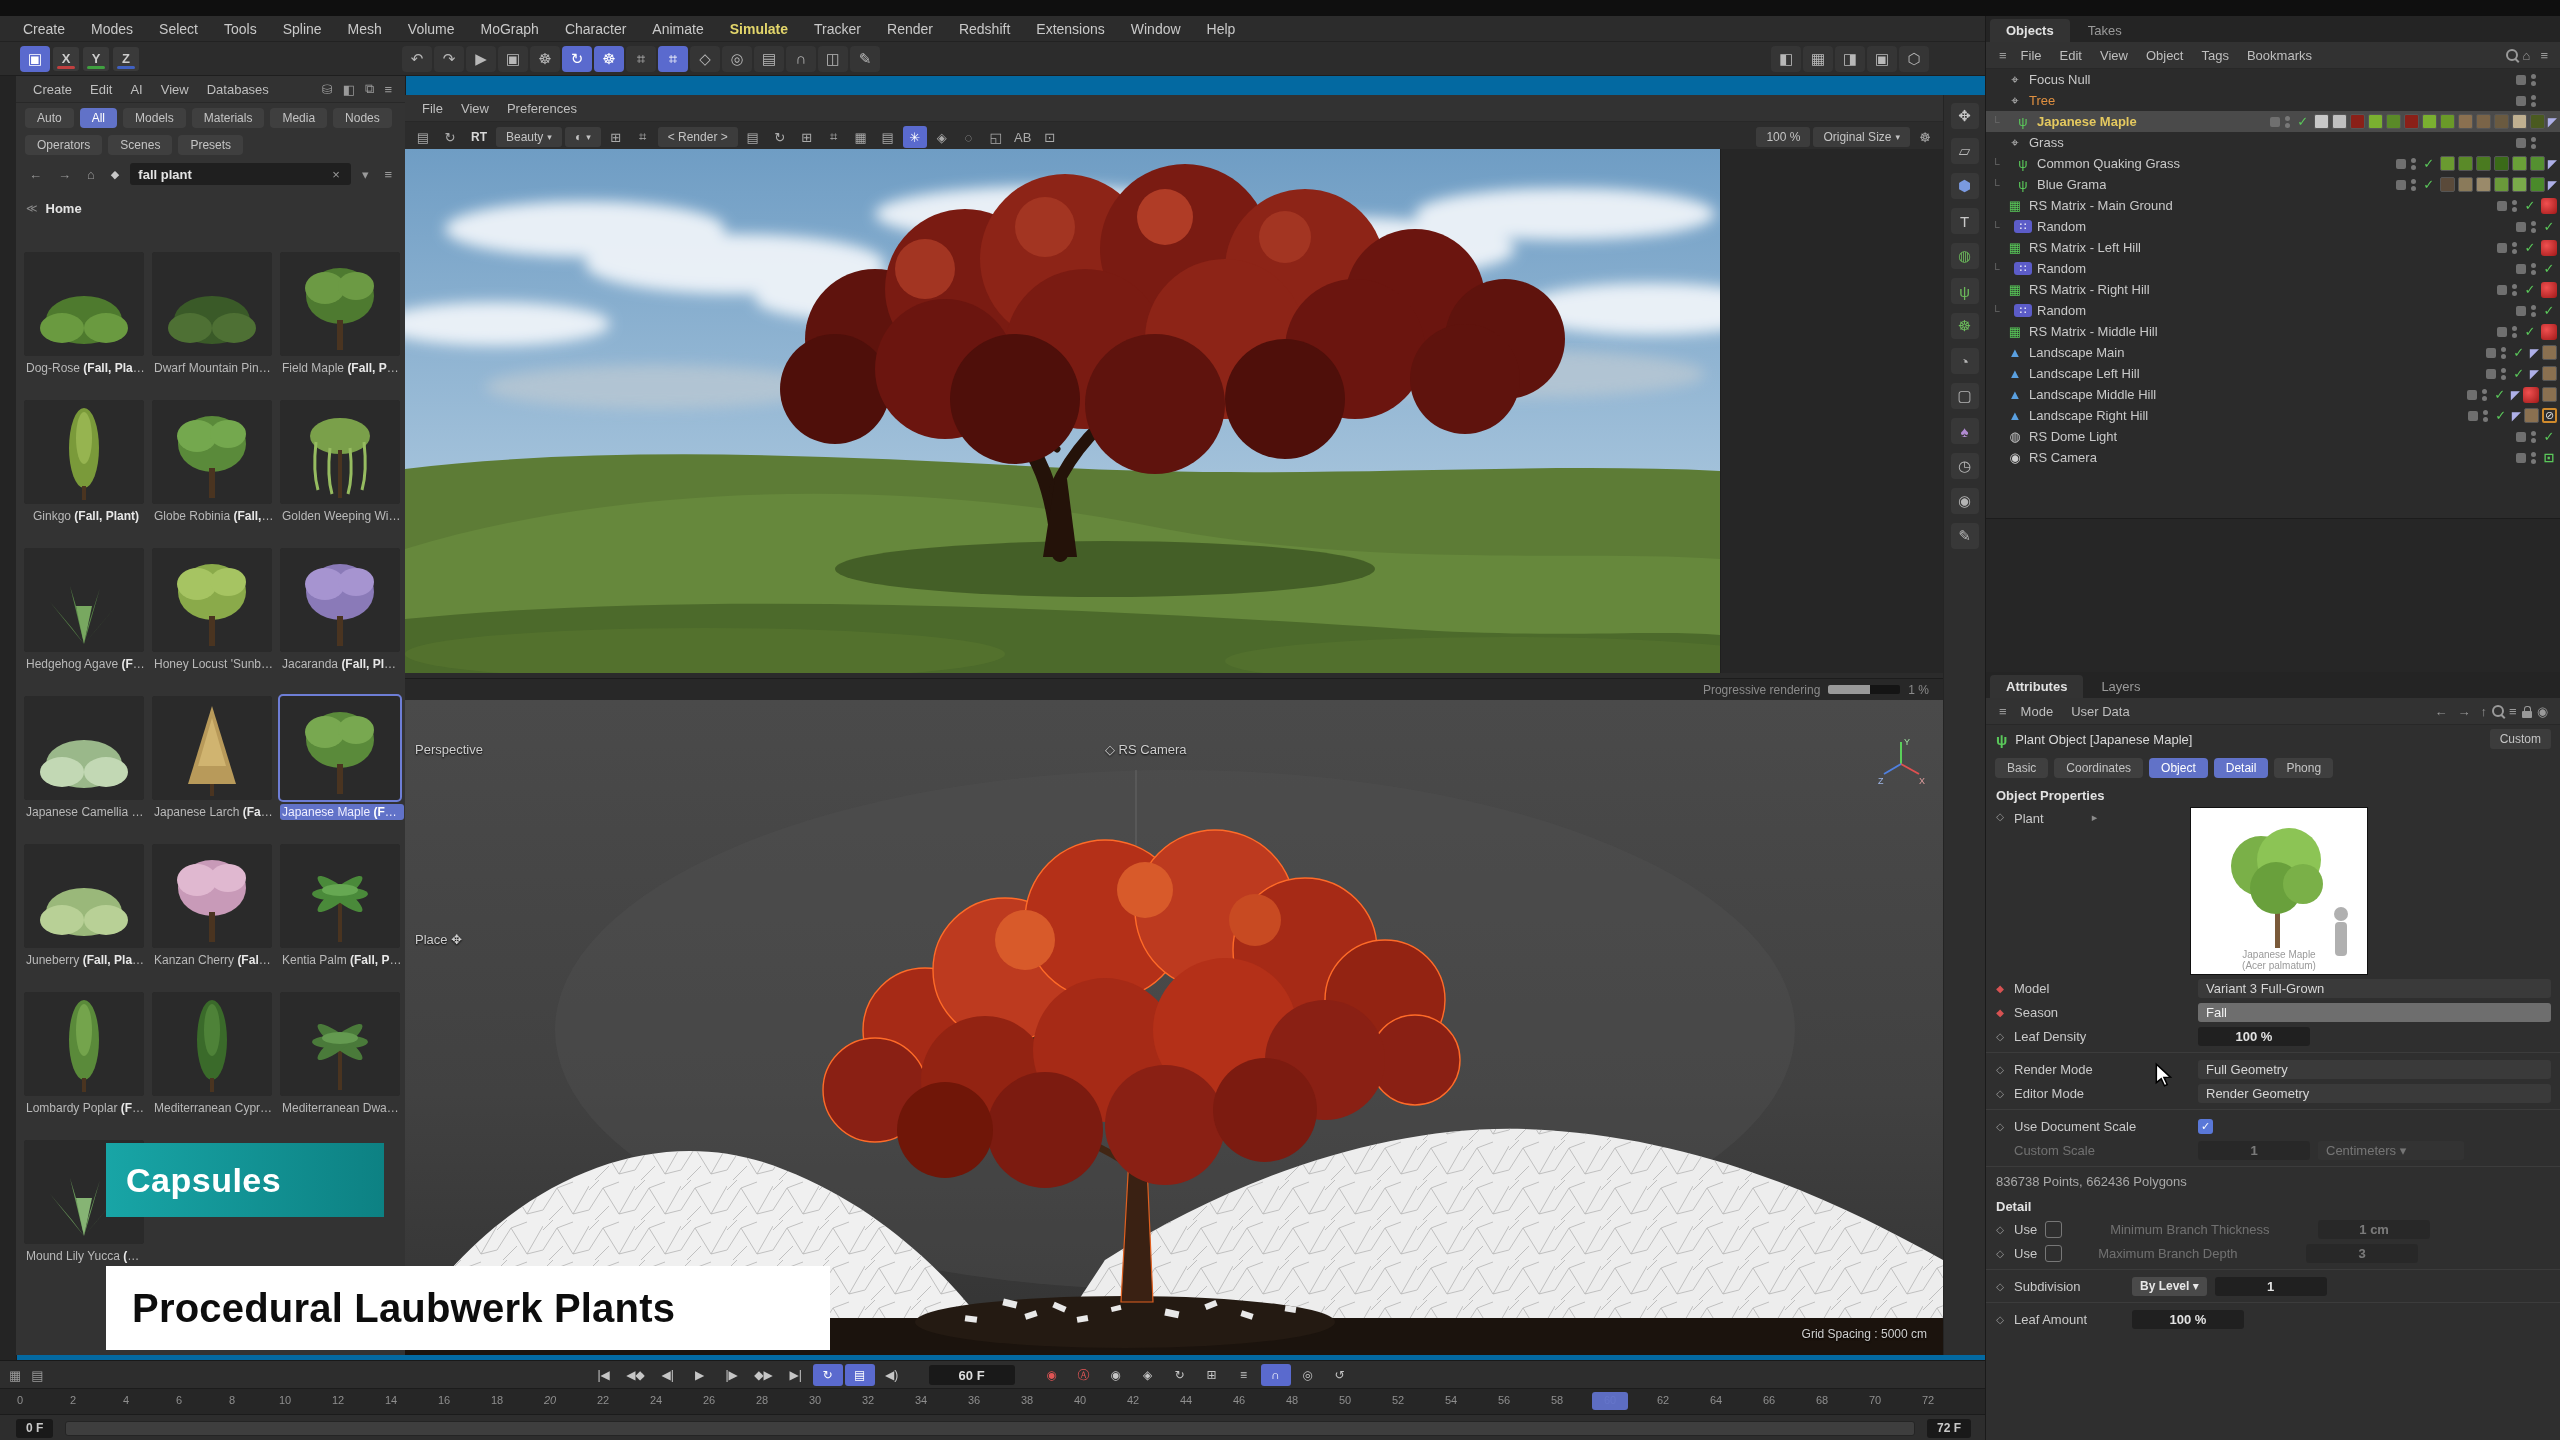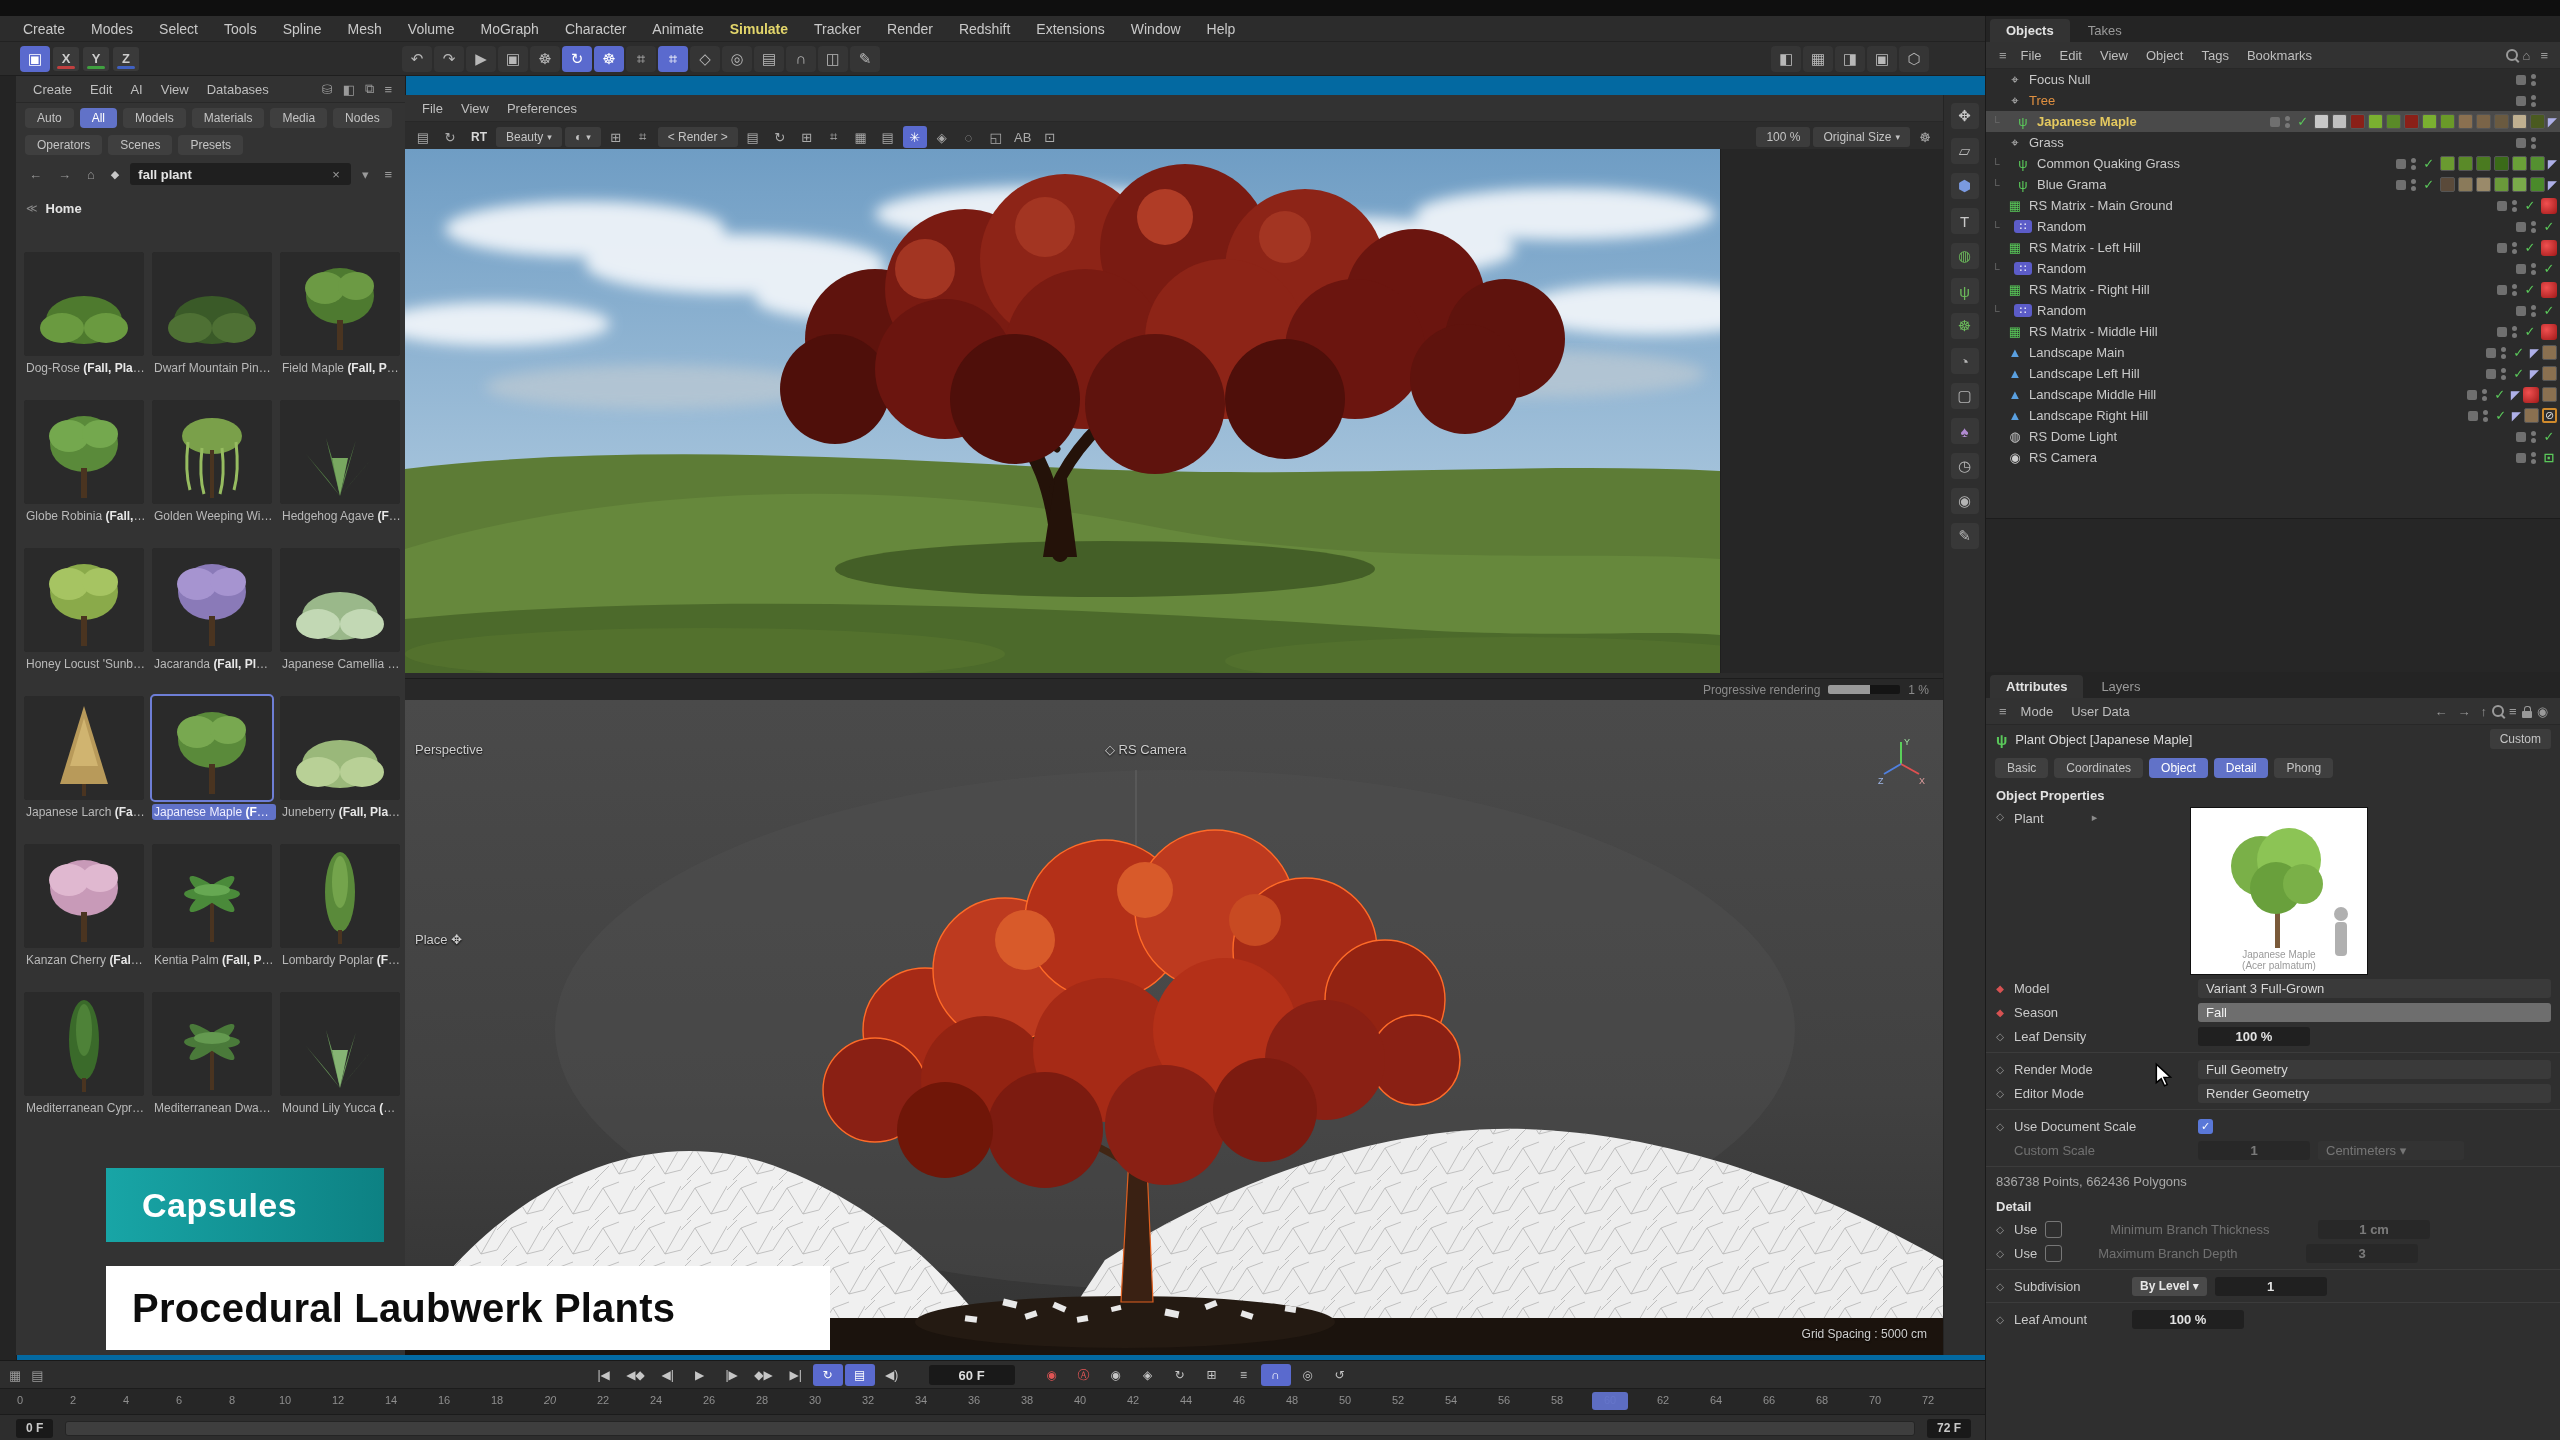--- a/index.html
+++ b/index.html
@@ -108,22 +108,22 @@
   .tp.red{color:#e05555;}
   #curframe{background:#191919;border-radius:3px;width:86px;height:20px;color:#dedede;font-size:13px;font-weight:bold;
     display:flex;align-items:center;justify-content:center;margin:8px 20px;}
   #ruler{left:0;top:1388px;width:1985px;height:26px;background:#262626;border-top:1px solid #1c1c1c;}
   .tick{position:absolute;top:5px;font-size:11px;color:#8f8f8f;transform:translateX(-50%);}
   #playhead{position:absolute;top:3px;width:36px;height:18px;background:#6273cf;border-radius:3px;opacity:.92;}
   #rangerow{left:0;top:1414px;width:1985px;height:26px;background:#2d2d2d;border-top:1px solid #1b1b1b;display:flex;align-items:center;}
   .ffield{background:#191919;border-radius:3px;height:19px;line-height:19px;padding:0 10px;color:#c9c9c9;font-size:12px;font-weight:bold;}
   #scrollthumb{flex:1;height:13px;background:#3e3e3e;border-radius:3px;margin:0 12px;border:1px solid #242424;}
   
-  #badge{left:106px;top:1168px;width:278px;height:74px;background:linear-gradient(90deg,#18a5a6,#0d8183);
-    display:flex;align-items:center;padding-left:36px;box-sizing:border-box;}
+  #badge{left:106px;top:1143px;width:278px;height:74px;background:linear-gradient(90deg,#18a5a6,#0d8183);
+    display:flex;align-items:center;padding-left:20px;box-sizing:border-box;}
   #badge span{color:#fff;font-size:34px;font-weight:bold;letter-spacing:.5px;}
   #titlebox{left:106px;top:1266px;width:724px;height:84px;background:#fff;display:flex;align-items:center;padding-left:26px;box-sizing:border-box;}
   #titlebox span{color:#0d0d0d;font-size:40px;font-weight:bold;letter-spacing:.2px;}
   #cursor{left:2152px;top:1062px;width:26px;height:26px;z-index:60;}
   .spacer{flex:1;}
 </style>
 </head>
 <body>
 
 <div id="app">
@@ -251,20 +251,29 @@
         </div>
         <div class="cell">
           <div class="thumb"><svg width="120" height="104" viewBox="0 0 120 104">
               <rect width="120" height="104" fill="#2a2a2a"></rect>
               <ellipse cx="60" cy="44" rx="34" ry="28" fill="#4e7a30"></ellipse>
               <ellipse cx="45" cy="36" rx="20" ry="16" fill="#6c9a44"></ellipse>
               <ellipse cx="76" cy="34" rx="18" ry="14" fill="#6c9a44"></ellipse>
               <rect x="57" y="68" width="6" height="30" fill="#4a3420"></rect>
             </svg></div>
           <div class="alab"><span>Field Maple </span><b>(Fall, Plant)</b></div>
+        </div>
+        <div class="cell">
+          <div class="thumb"><svg width="120" height="104" viewBox="0 0 120 104">
+              <rect width="120" height="104" fill="#2a2a2a"></rect>
+              <ellipse cx="60" cy="48" rx="15" ry="40" fill="#7a9a3a"></ellipse>
+              <ellipse cx="60" cy="38" rx="8" ry="26" fill="#96b450"></ellipse>
+              <rect x="58" y="86" width="4" height="14" fill="#4a3420"></rect>
+            </svg></div>
+          <div class="alab"><span>Ginkgo </span><b>(Fall, Plant)</b></div>
         </div>
         <div class="cell">
           <div class="thumb"><svg width="120" height="104" viewBox="0 0 120 104">
               <rect width="120" height="104" fill="#2a2a2a"></rect>
               <ellipse cx="60" cy="44" rx="34" ry="28" fill="#5a8a3a"></ellipse>
               <ellipse cx="45" cy="36" rx="20" ry="16" fill="#74a84e"></ellipse>
               <ellipse cx="76" cy="34" rx="18" ry="14" fill="#74a84e"></ellipse>
               <rect x="57" y="68" width="6" height="30" fill="#4a3420"></rect>
             </svg></div>
           <div class="alab"><span>Globe Robinia </span><b>(Fall, Pl…</b></div>

